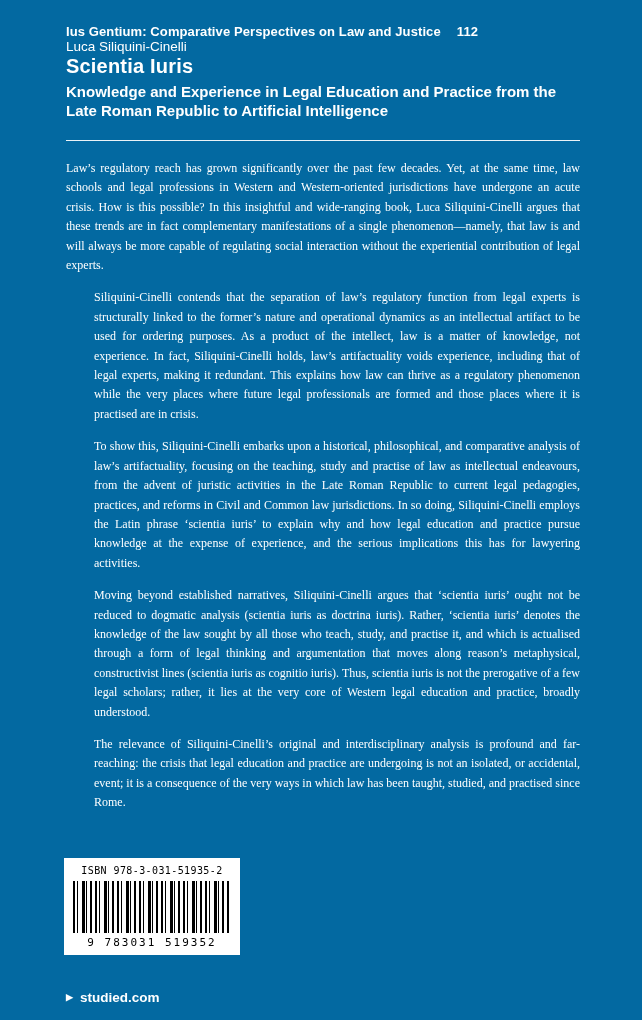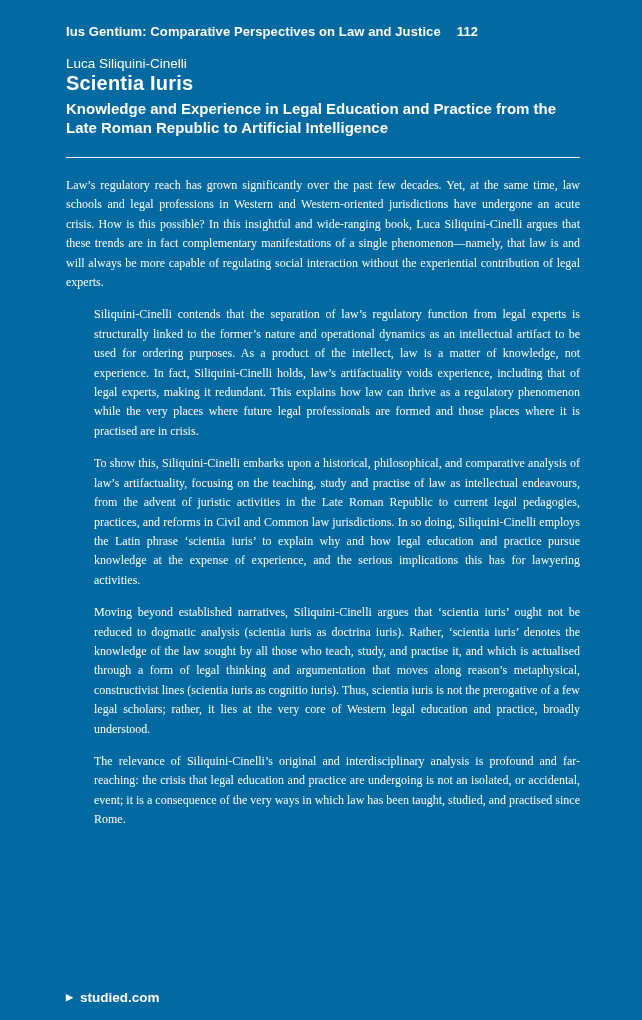--- a/index.html
+++ b/index.html
@@ -10,21 +10,21 @@
     height: 1020px;
     margin: 0 auto;
     background: #0369a1;
     color: #ffffff;
     font-family: "Liberation Sans", sans-serif;
     padding: 24px 62px 0 66px;
     overflow: hidden;
   }
   .series { font-size: 13px; font-weight: bold; letter-spacing: 0.1px; }
   .series .num { margin-left: 16px; }
-  .author { margin-top: 17px; font-size: 13.5px; font-weight: normal; }
+  .author { font-size: 13.5px; font-weight: normal; }
   .title { margin-top: 1px; font-size: 20px; font-weight: bold; letter-spacing: 0.2px; }
   .subtitle {
     margin-top: 5px;
     font-size: 15px;
     font-weight: bold;
     line-height: 18.5px;
     max-width: 505px;
   }
   .rule {
     margin-top: 20px;
@@ -113,19 +113,24 @@
   <hr class="rule">
 
   <div class="blurb">
     <p>Law’s regulatory reach has grown significantly over the past few decades. Yet, at the same time, law schools and legal professions in Western and Western-oriented jurisdictions have undergone an acute crisis. How is this possible? In this insightful and wide-ranging book, Luca Siliquini-Cinelli argues that these trends are in fact complementary manifestations of a single phenomenon—namely, that law is and will always be more capable of regulating social interaction without the experiential contribution of legal experts.</p>
     <p>Siliquini-Cinelli contends that the separation of law’s regulatory function from legal experts is structurally linked to the former’s nature and operational dynamics as an intellectual artifact to be used for ordering purposes. As a product of the intellect, law is a matter of knowledge, not experience. In fact, Siliquini-Cinelli holds, law’s artifactuality voids experience, including that of legal experts, making it redundant. This explains how law can thrive as a regulatory phenomenon while the very places where future legal professionals are formed and those places where it is practised are in crisis.</p>
     <p>To show this, Siliquini-Cinelli embarks upon a historical, philosophical, and comparative analysis of law’s artifactuality, focusing on the teaching, study and practise of law as intellectual endeavours, from the advent of juristic activities in the Late Roman Republic to current legal pedagogies, practices, and reforms in Civil and Common law jurisdictions. In so doing, Siliquini-Cinelli employs the Latin phrase ‘scientia iuris’ to explain why and how legal education and practice pursue knowledge at the expense of experience, and the serious implications this has for lawyering activities.</p>
     <p>Moving beyond established narratives, Siliquini-Cinelli argues that ‘scientia iuris’ ought not be reduced to dogmatic analysis (scientia iuris as doctrina iuris). Rather, ‘scientia iuris’ denotes the knowledge of the law sought by all those who teach, study, and practise it, and which is actualised through a form of legal thinking and argumentation that moves along reason’s metaphysical, constructivist lines (scientia iuris as cognitio iuris). Thus, scientia iuris is not the prerogative of a few legal scholars; rather, it lies at the very core of Western legal education and practice, broadly understood.</p>
     <p>The relevance of Siliquini-Cinelli’s original and interdisciplinary analysis is profound and far-reaching: the crisis that legal education and practice are undergoing is not an isolated, or accidental, event; it is a consequence of the very ways in which law has been taught, studied, and practised since Rome.</p>
   </div>
 
+  <div class="barcode">
+    <div class="isbn">ISBN 978-3-031-51935-2</div>
+    <div class="bars"></div>
+    <div class="digits">9 783031 519352</div>
+  </div>
 
   <div class="springer">
     <span class="play">▶</span>
     <span>studied.com</span>
   </div>
 
 </div>
 
 </body></html>

